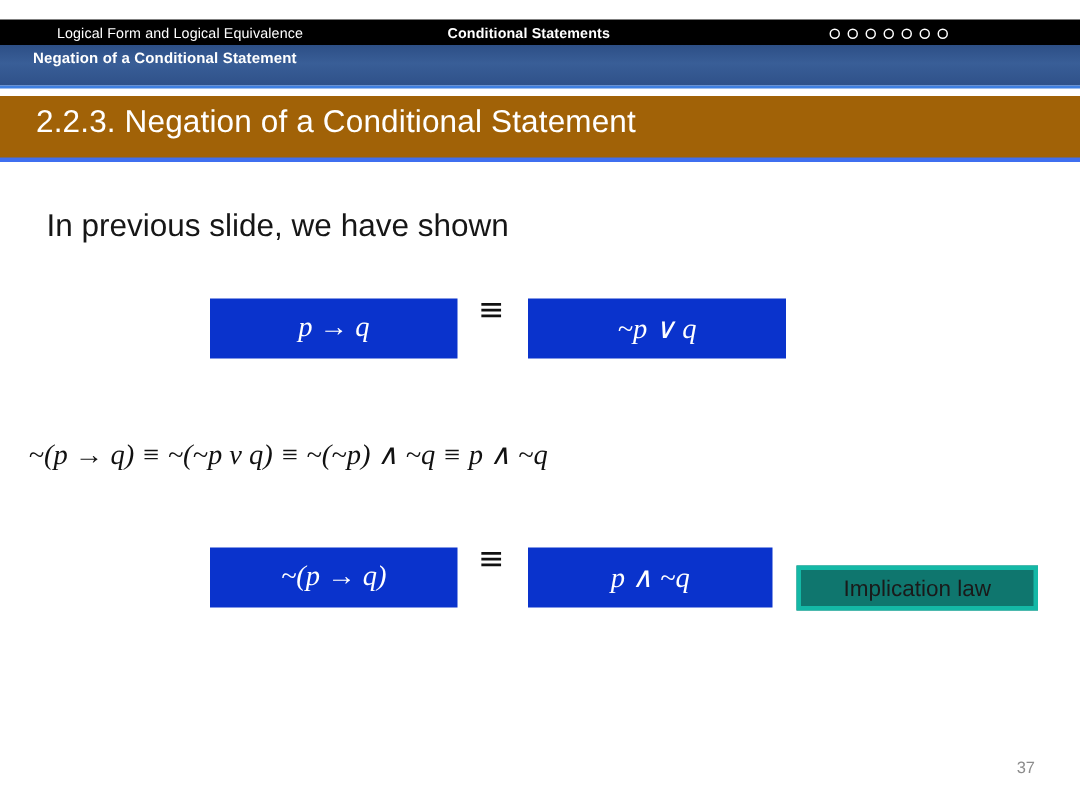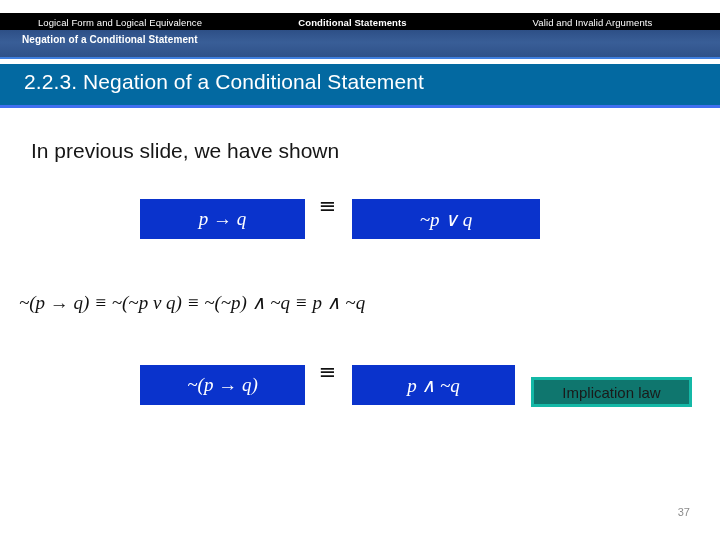--- a/index.html
+++ b/index.html
@@ -84,21 +84,21 @@
     white-space: nowrap;
     letter-spacing: 0.1px;
   }
 
   
   .title-band {
     position: absolute;
     left: 0; top: 64px;
     width: 720px;
     height: 44px;
-    background: #0369a1;
+    background: #a16207;
   }
   .title-band .band-bottom {
     position: absolute;
     left: 0; bottom: 0;
     width: 720px;
     height: 3px;
     background: #3f6ff0;
   }
   .slide-title {
     position: absolute;
@@ -210,21 +210,20 @@
       <span class="nav-dot"></span>
       <span class="nav-dot filled"></span>
       <span class="nav-dot"></span>
       <span class="nav-dot"></span>
       <span class="nav-dot"></span>
       <span class="nav-dot"></span>
     </div>
   </div>
 
   <div class="nav-group" style="left:465px; width:255px;">
-    <div class="nav-group-label">Valid and Invalid Arguments</div>
     <div class="nav-dots">
       <span class="nav-dot"></span>
       <span class="nav-dot"></span>
       <span class="nav-dot"></span>
       <span class="nav-dot"></span>
       <span class="nav-dot"></span>
       <span class="nav-dot"></span>
       <span class="nav-dot"></span>
     </div>
   </div>
@@ -238,21 +237,21 @@
 <div class="title-band">
   <div class="slide-title">2.2.3. Negation of a Conditional Statement</div>
   <div class="band-bottom"></div>
 </div>
 
 <div class="intro-text">In previous slide, we have shown</div>
 
 <div class="eq-row" style="left:0px; top:186px; width:720px;">
   <div class="eq-box" style="left:140px; width:165px;">p → q</div>
   <div class="equiv-sym" style="left:305px; width:45px;">≡</div>
-  <div class="eq-box" style="left:352px; width:188px;">~p ∨ q</div>
+  <div class="eq-box" style="left:352px; width:172px;">~p ∨ q</div>
   <div class="law-box" style="left:531px; top:191px; width:161px; height:30px;">Implication law</div>
 </div>
 
 <div class="chain-line">~(p → q) ≡ ~(~p v q) ≡ ~(~p) ∧ ~q ≡ p ∧ ~q</div>
 
 <div class="eq-row" style="left:0px; top:352px; width:720px;padding-left:40px;">
   <div class="eq-box" style="left:140px; width:165px;">~(p → q)</div>
   <div class="equiv-sym" style="left:305px; width:45px;">≡</div>
   <div class="eq-box" style="left:352px; width:163px;">p ∧ ~q</div>
 </div>

